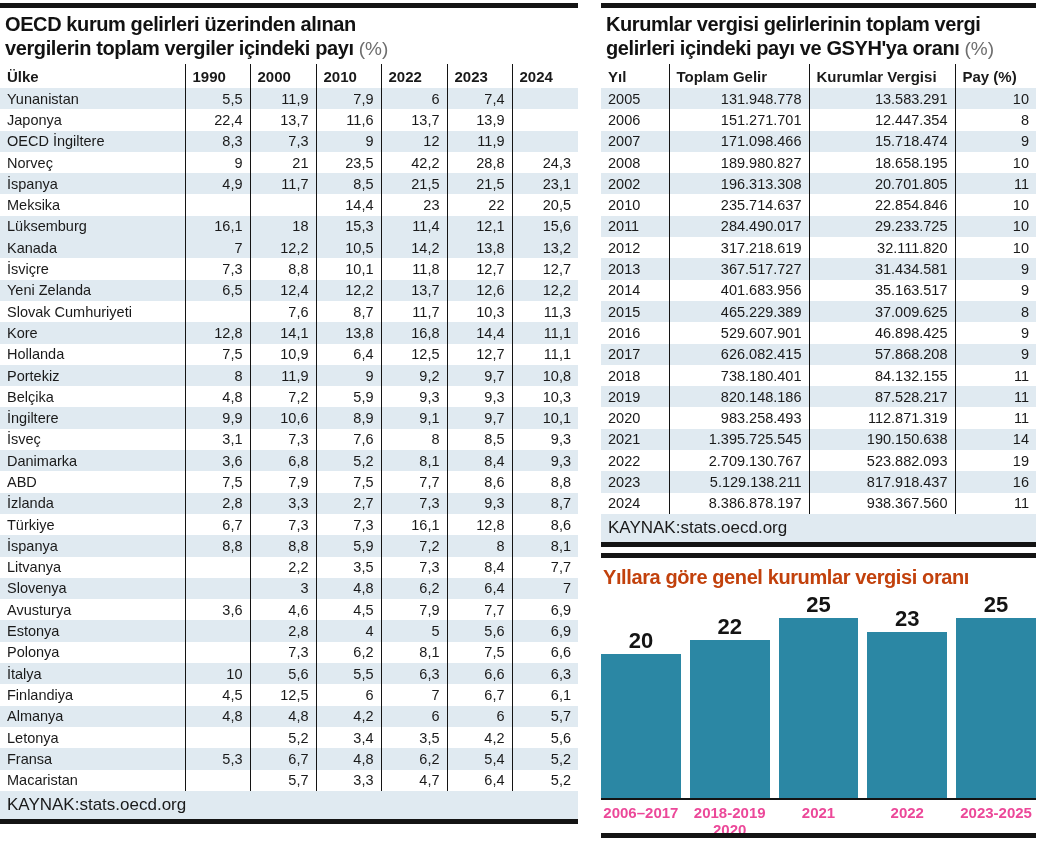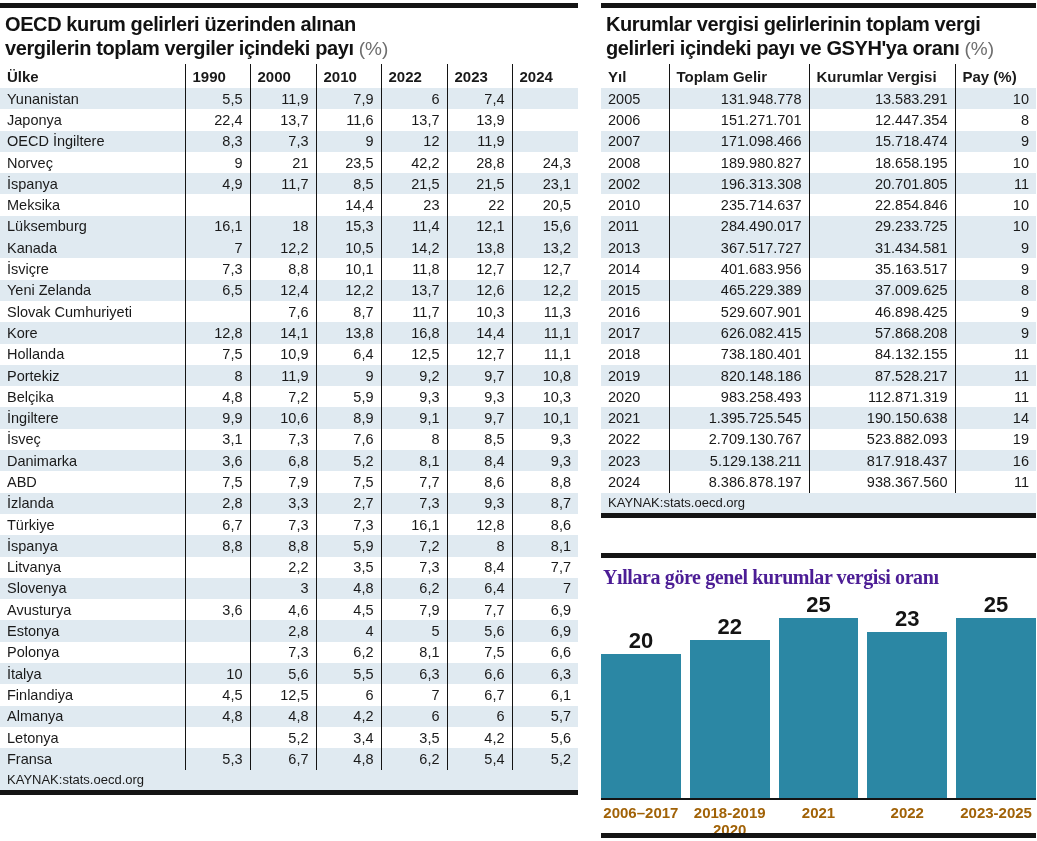--- a/index.html
+++ b/index.html
@@ -15,33 +15,33 @@
   .tbl-title .pct{color:#6e6e6e;font-weight:400;font-size:19px;letter-spacing:0;}
 
   table{border-collapse:collapse;table-layout:fixed;width:100%;}
   th,td{padding:0 7px;white-space:nowrap;overflow:hidden;}
   thead th{font-weight:700;font-size:15px;height:24px;text-align:left;}
   thead th:first-child{text-align:left;}
   tbody td{font-size:14.5px;height:21.3px;text-align:right;}
   tbody td.name{text-align:left;}
   th.vline,td.vline{border-right:1px solid #141414;}
   tr.striped{background:var(--stripe);}
-  td.kaynak{background:var(--stripe);text-align:left;font-size:13px;height:20px;}
+  td.kaynak{background:var(--stripe);text-align:left;font-size:17px;height:28px;}
 
   
   .chart-title{font-weight:700;font-size:20px;line-height:24px;letter-spacing:-0.4px;
-               padding:7px 0 0 2px;color:#4c1d95;font-family:Liberation Serif, serif;}
+               padding:7px 0 0 2px;color:#c2410c;}
   .bars-row{display:flex;gap:9px;align-items:flex-end;height:206px;margin-top:3px;
             border-bottom:2px solid #141414;}
   .bar-col{flex:1;display:flex;flex-direction:column;justify-content:flex-end;align-items:center;}
   .bar-value{font-weight:700;font-size:22px;line-height:24px;margin-bottom:1px;color:#141414;}
   .bar{width:100%;}
   .labels-row{display:flex;gap:9px;margin-top:4px;}
   .x-label{flex:1;text-align:center;font-weight:700;font-size:15px;line-height:17px;
-           white-space:pre-line;color:#a16207;}
+           white-space:pre-line;color:#ec4899;}
 </style>
 </head>
 <body>
 
 <div id="canvas">
 
   <div class="block" style="left:0;top:3px;width:578px;">
     <div class="rule"></div>
     <div class="tbl-title">
       <div>OECD kurum gelirleri üzerinden alınan</div>
@@ -350,20 +350,29 @@
           </tr>
           <tr class="striped">
             <td class="name vline">Fransa</td>
             <td class="vline">5,3</td>
             <td class="vline">6,7</td>
             <td class="vline">4,8</td>
             <td class="vline">6,2</td>
             <td class="vline">5,4</td>
             <td>5,2</td>
           </tr>
+          <tr>
+            <td class="name vline">Macaristan</td>
+            <td class="vline"></td>
+            <td class="vline">5,7</td>
+            <td class="vline">3,3</td>
+            <td class="vline">4,7</td>
+            <td class="vline">6,4</td>
+            <td>5,2</td>
+          </tr>
         </tbody>
       <tbody>
         <tr>
           <td class="kaynak" colspan="7">KAYNAK:stats.oecd.org</td>
         </tr>
       </tbody>
     </table>
     <div class="rule"></div>
   </div>
 
@@ -422,20 +431,26 @@
           <tr>
             <td class="name vline">2010</td>
             <td class="vline">235.714.637</td>
             <td class="vline">22.854.846</td>
             <td>10</td>
           </tr>
           <tr class="striped">
             <td class="name vline">2011</td>
             <td class="vline">284.490.017</td>
             <td class="vline">29.233.725</td>
+            <td>10</td>
+          </tr>
+          <tr>
+            <td class="name vline">2012</td>
+            <td class="vline">317.218.619</td>
+            <td class="vline">32.111.820</td>
             <td>10</td>
           </tr>
           <tr class="striped">
             <td class="name vline">2013</td>
             <td class="vline">367.517.727</td>
             <td class="vline">31.434.581</td>
             <td>9</td>
           </tr>
           <tr>
             <td class="name vline">2014</td>

